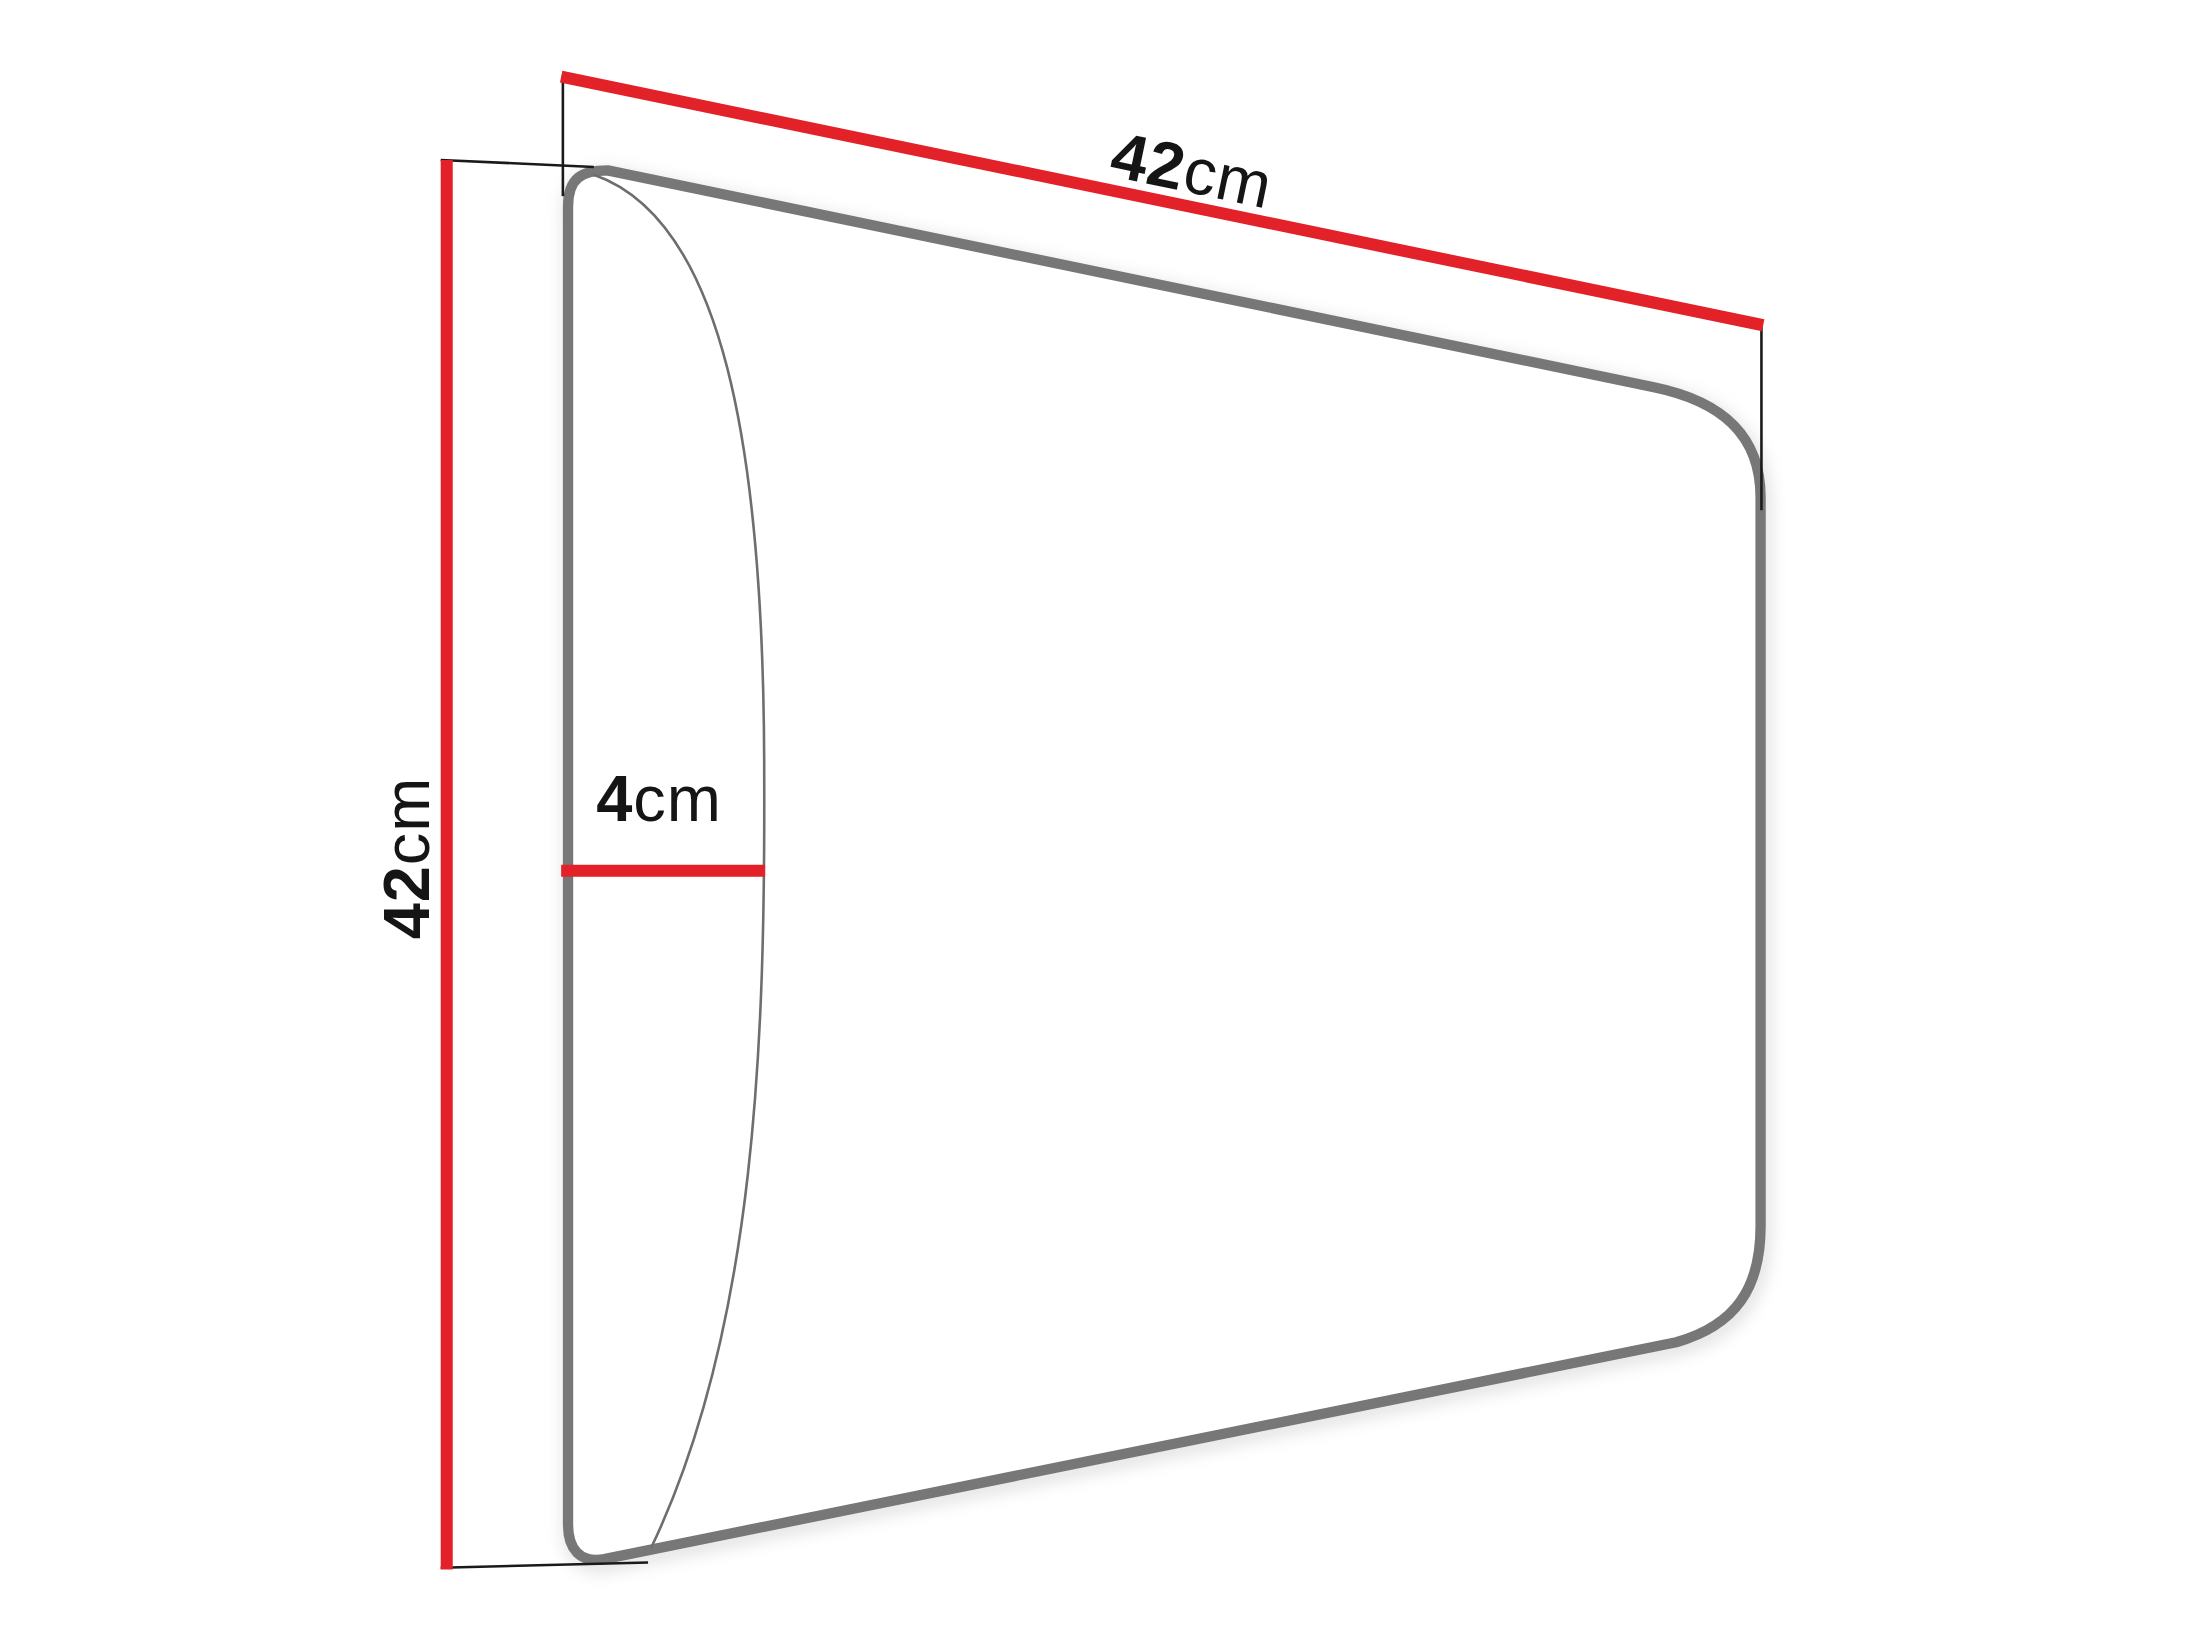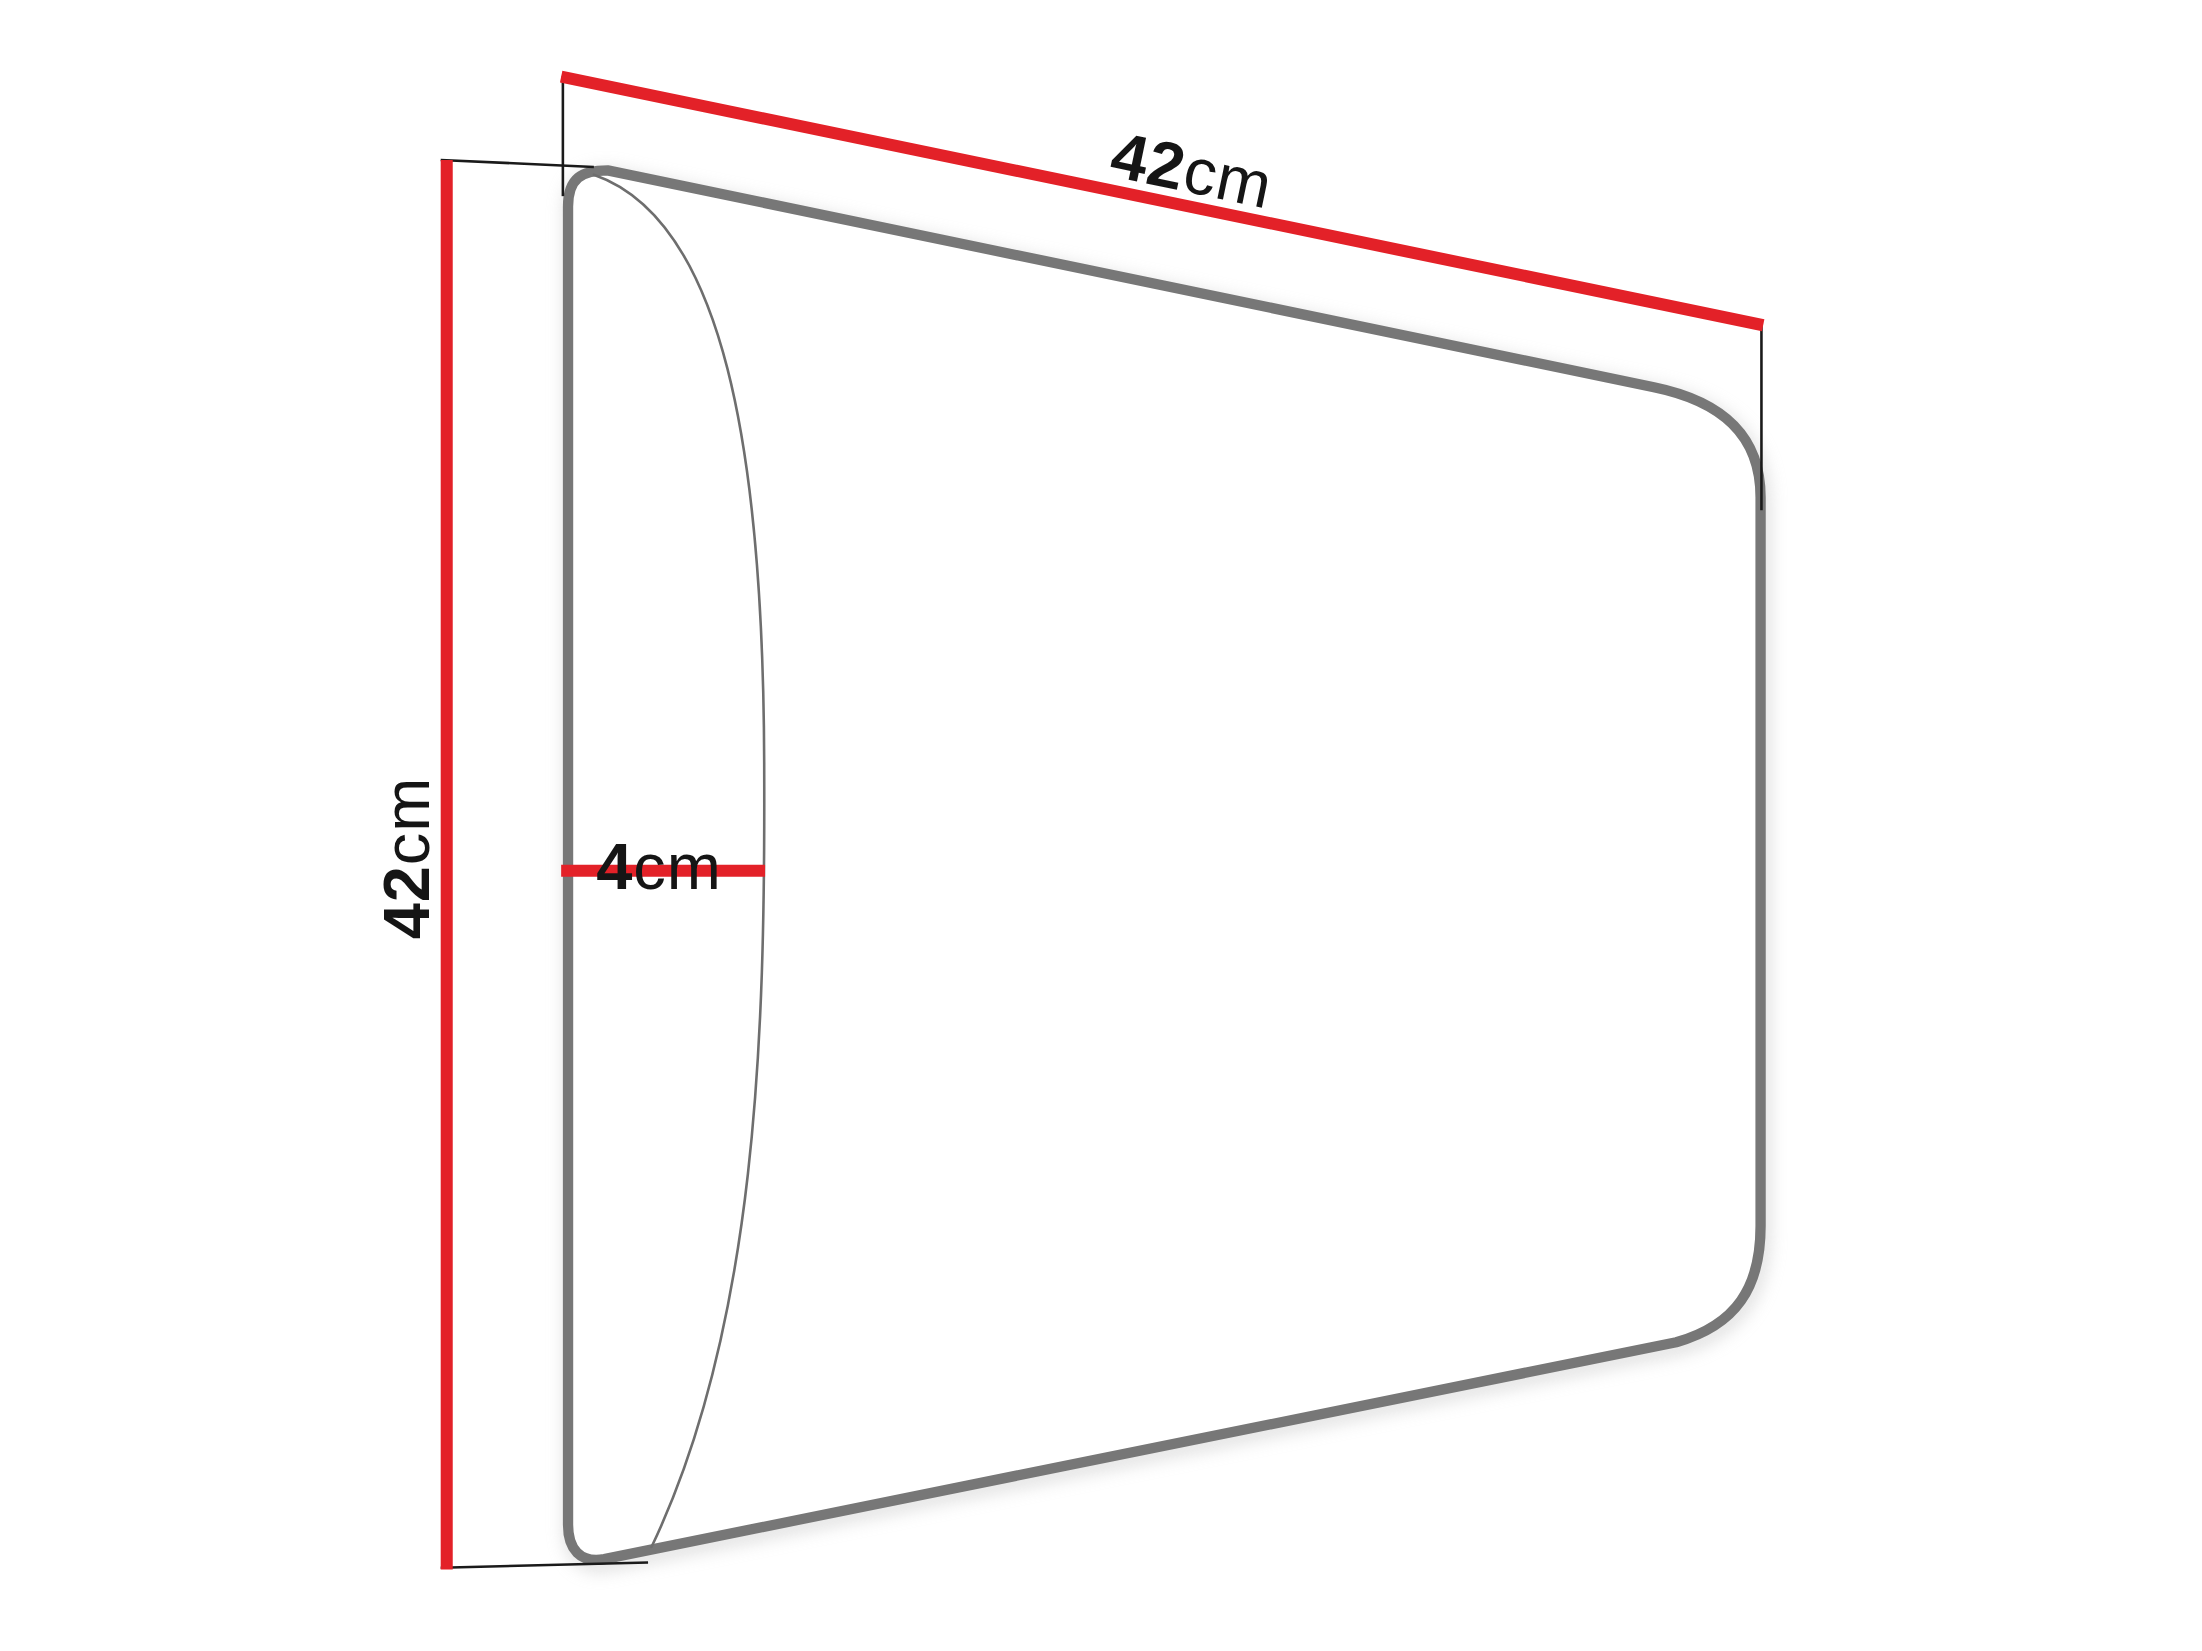--- a/index.html
+++ b/index.html
@@ -64,21 +64,21 @@
   .dim-label .unit{font-weight:400;}
   .label-width{
     left:1192px; top:170px;
     transform:translate(-50%,-50%) rotate(11.8deg);
   }
   .label-height{
     left:406px; top:858px;
     transform:translate(-50%,-50%) rotate(-90deg);
   }
   .label-depth{
-    left:659px; top:866px;
+    left:659px; top:798px;
     transform:translate(-50%,-50%);
   }
 </style>
 </head>
 <body>
 
 <div class="stage">
 
   <svg width="2203" height="1652" viewBox="0 0 2560 1920">
     <defs>

